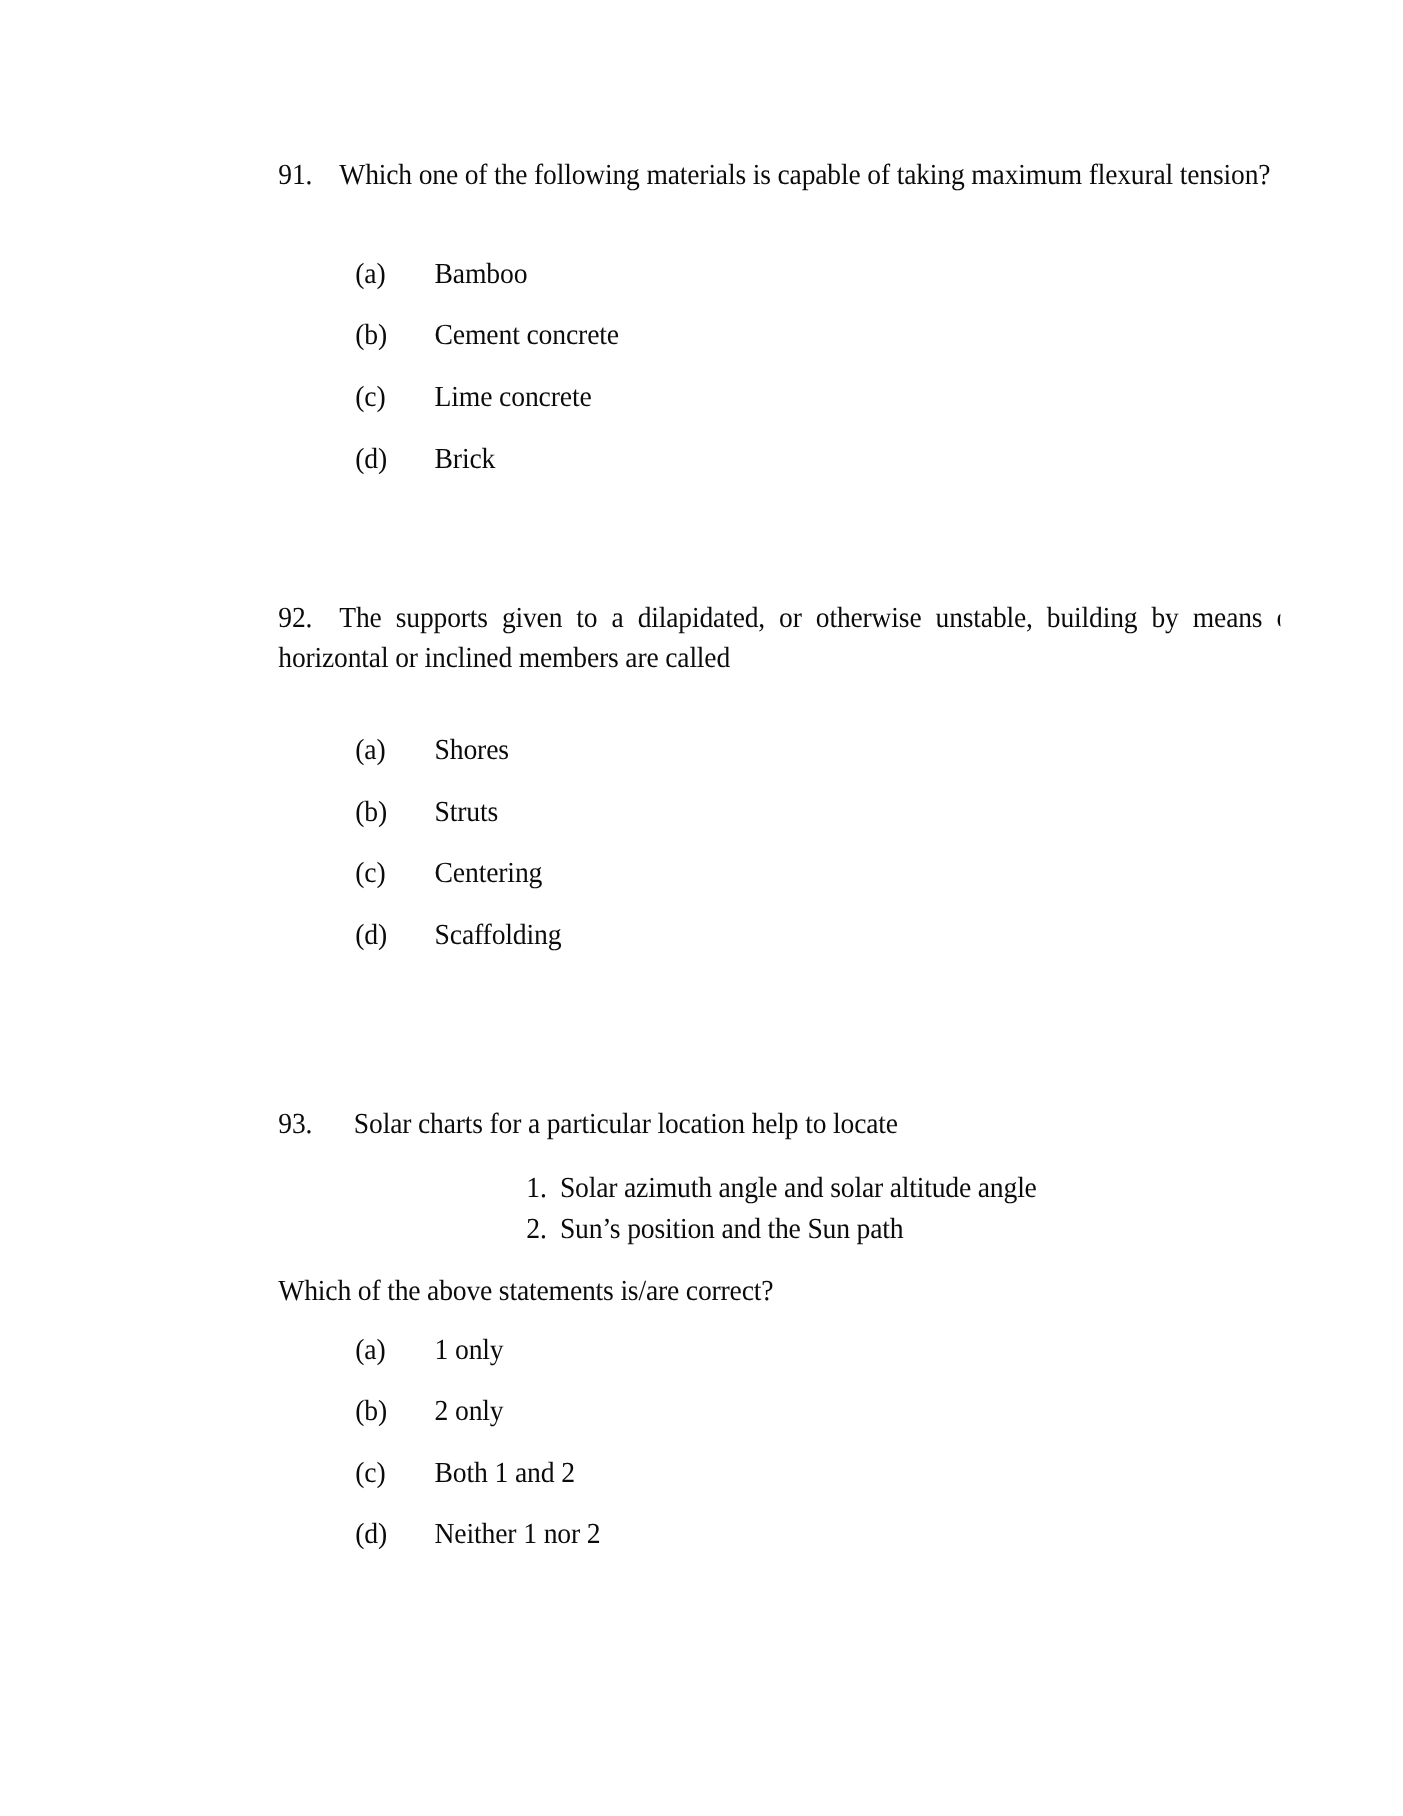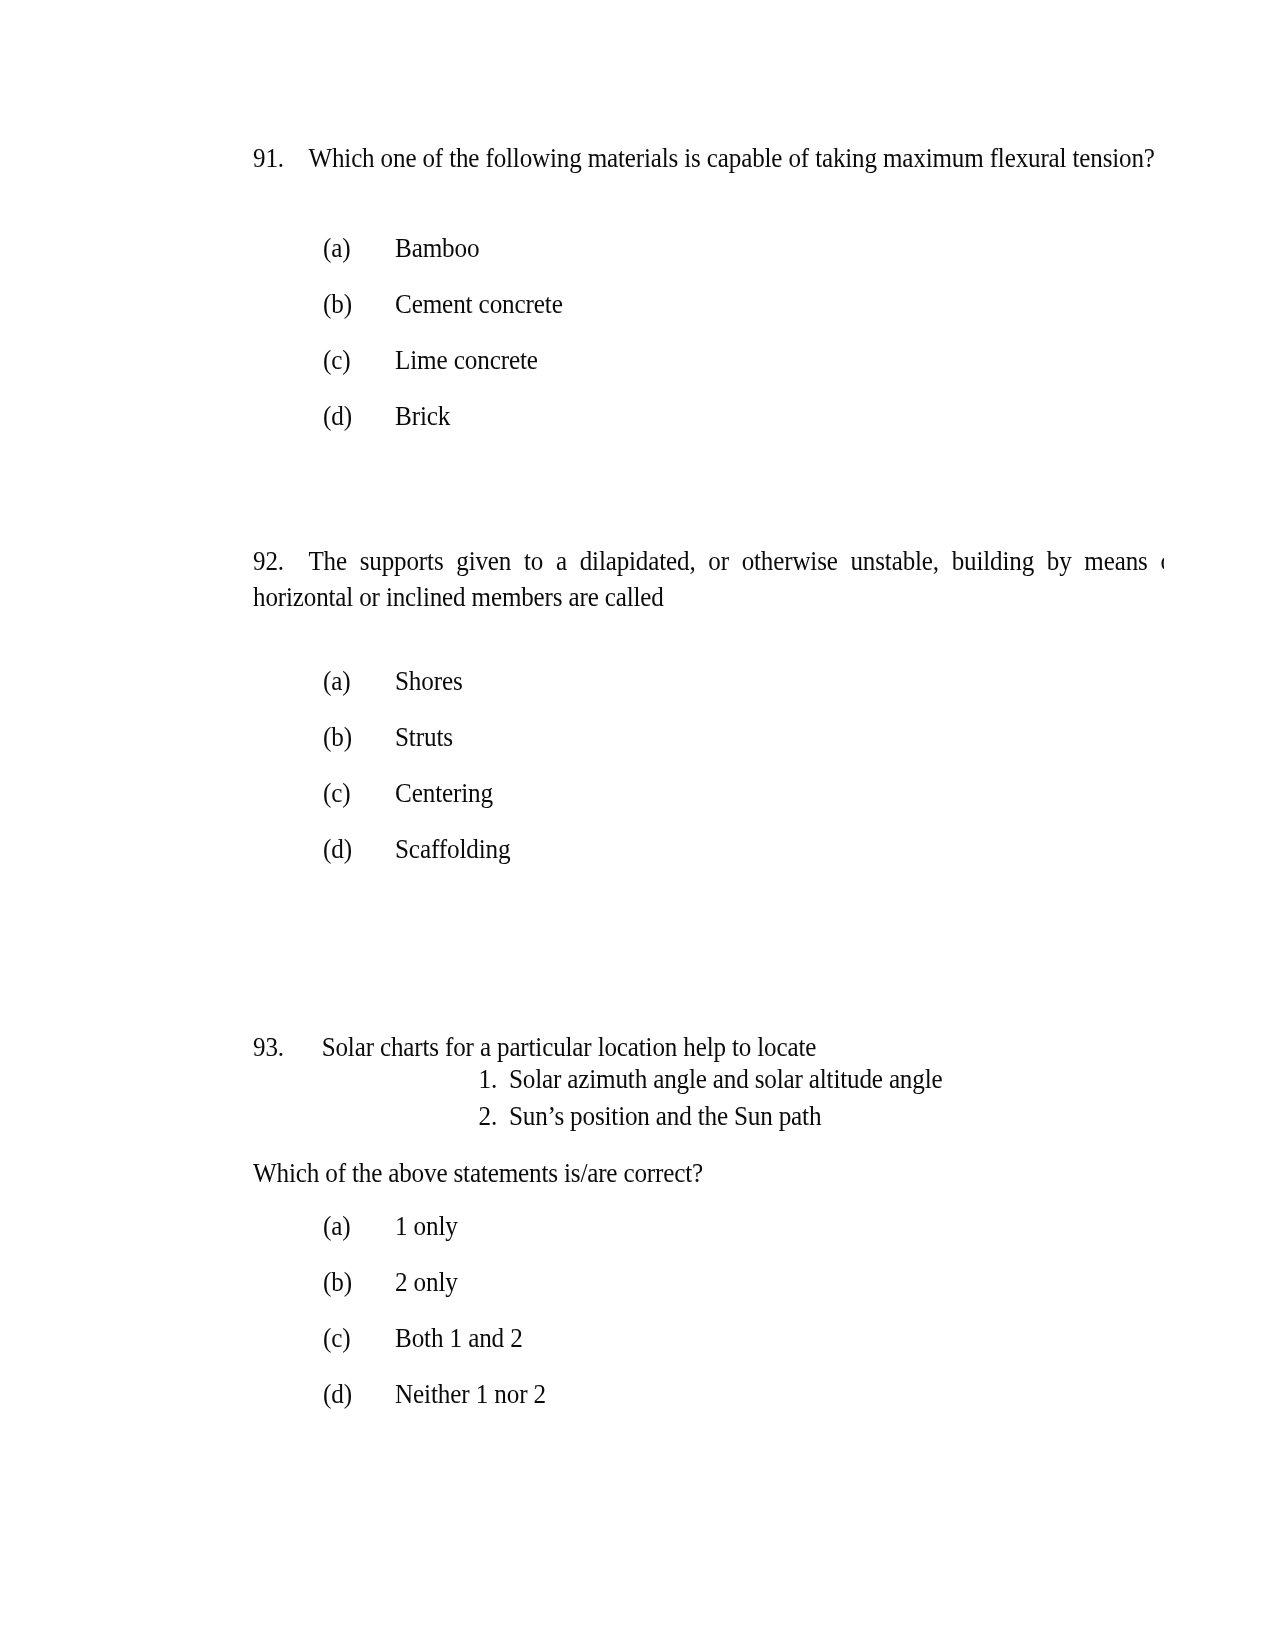--- a/index.html
+++ b/index.html
@@ -163,21 +163,21 @@
       <div class="opt">
         <span class="opt-label">(c)</span>
         <span class="opt-text">Centering</span>
       </div>
       <div class="opt">
         <span class="opt-label">(d)</span>
         <span class="opt-text">Scaffolding</span>
       </div>
     </div>
 
-    <div class="qblock" style="top:1029px;">
+    <div class="qblock" style="top:1003px;">
       <div class="qtext left"><span class="qnum">93.</span><span class="qgap-lg"></span><span>Solar charts for a particular location help to locate</span></div>
     </div>
 
     <div class="statements" style="top:1061px;">
       <div class="stmt">
         <span class="stmt-num">1.</span>
         <span class="stmt-text">Solar azimuth angle and solar altitude angle</span>
       </div>
       <div class="stmt">
         <span class="stmt-num">2.</span>

